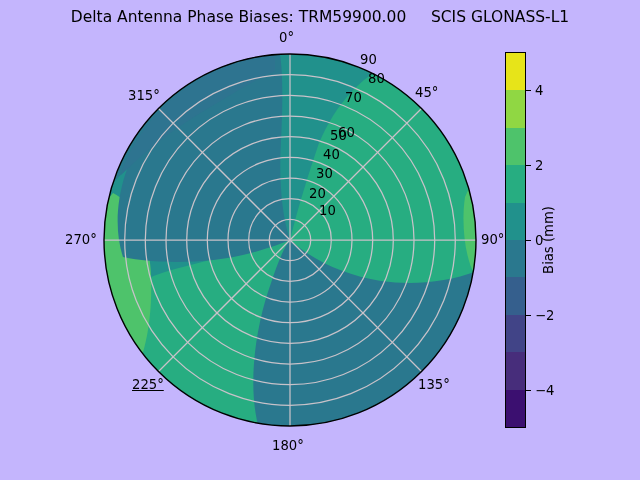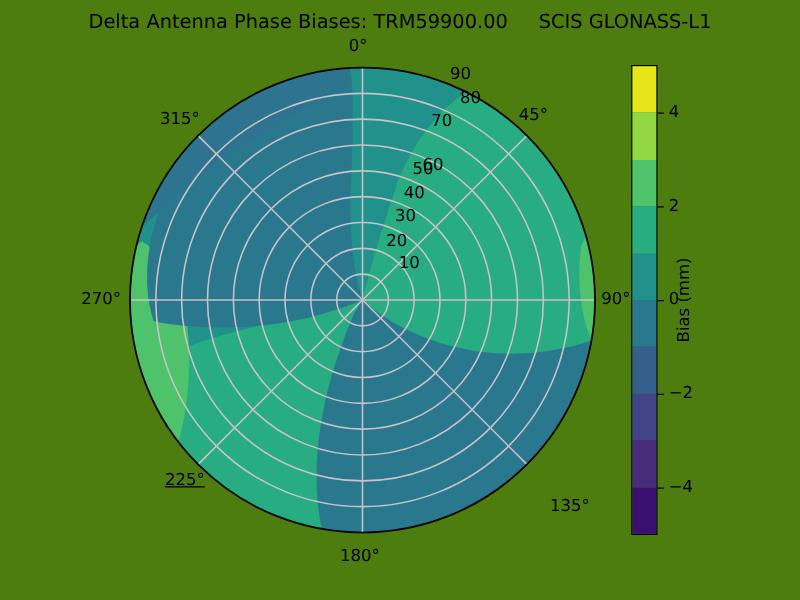--- a/index.html
+++ b/index.html
@@ -4,21 +4,21 @@
 <style>
   html, body {
     margin: 0;
     padding: 0;
     background: #ffffff;
   }
   #root {
     position: relative;
     width: 640px;
     height: 480px;
-    background: #4d7c0f;
+    background: #c4b5fd;
     font-family: "DejaVu Sans", sans-serif;
     overflow: hidden;
   }
   #plot-title {
     position: absolute;
     left: 0;
     top: 8px;
     width: 640px;
     text-align: center;
     font-size: 15.5px;
@@ -190,21 +190,21 @@
         <line x1="187" y1="187" x2="55.5" y2="55.5"></line>
       </g>
 
       <circle cx="187" cy="187" r="186" fill="none" stroke="#000000" stroke-width="1.4"></circle>
     </svg>
   </div>
 
   <div class="angle-label" style="left:279px; top:30px;">0°</div>
   <div class="angle-label" style="left:415px; top:85px;">45°</div>
   <div class="angle-label" style="left:481px; top:232px;">90°</div>
-  <div class="angle-label" style="left:418px; top:398px;margin-left:22px;">135°</div>
+  <div class="angle-label" style="left:418px; top:377px;">135°</div>
   <div class="angle-label" style="left:272px; top:438px;">180°</div>
   <div class="angle-label" style="left:132px; top:377px;text-decoration:underline;">225°</div>
   <div class="angle-label" style="left:65px; top:232px;">270°</div>
   <div class="angle-label" style="left:128px; top:88px;">315°</div>
 
   <div class="radial-label" style="left:300px; top:203px;margin-left:19px;">10</div>
   <div class="radial-label" style="left:309px; top:186px;">20</div>
   <div class="radial-label" style="left:316px; top:166px;">30</div>
   <div class="radial-label" style="left:323px; top:147px;">40</div>
   <div class="radial-label" style="left:330px; top:128px;">50</div>

